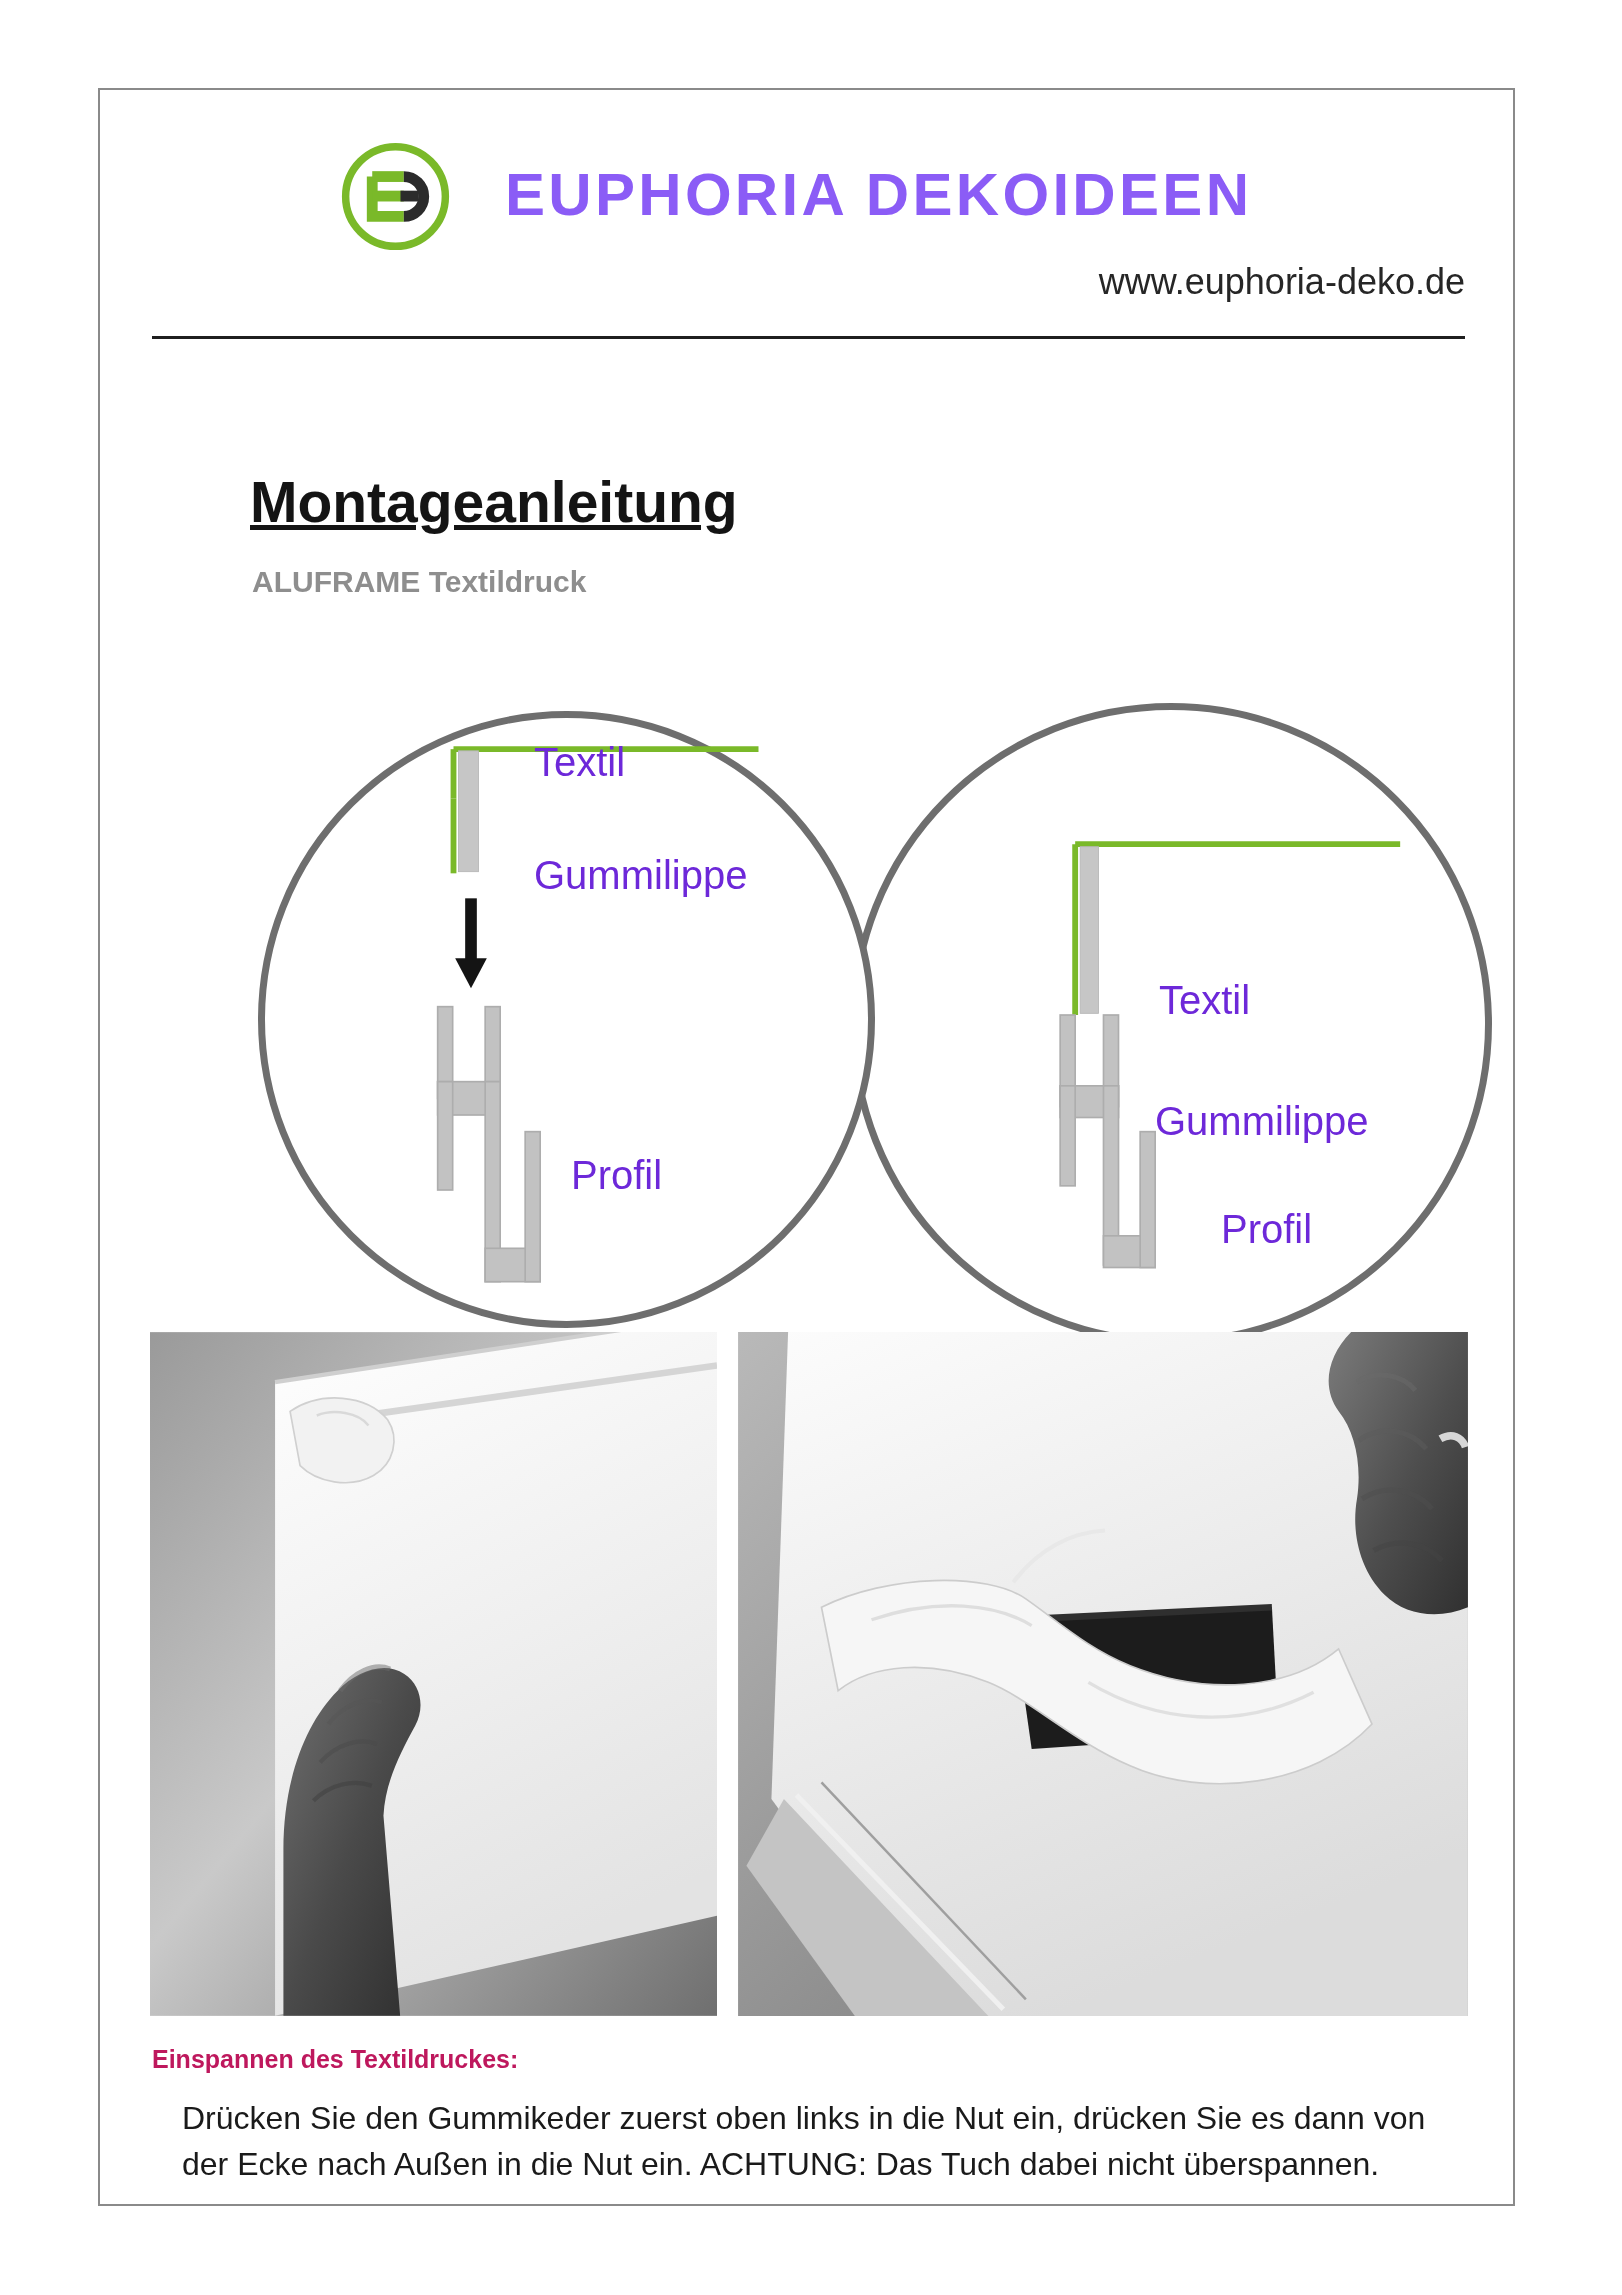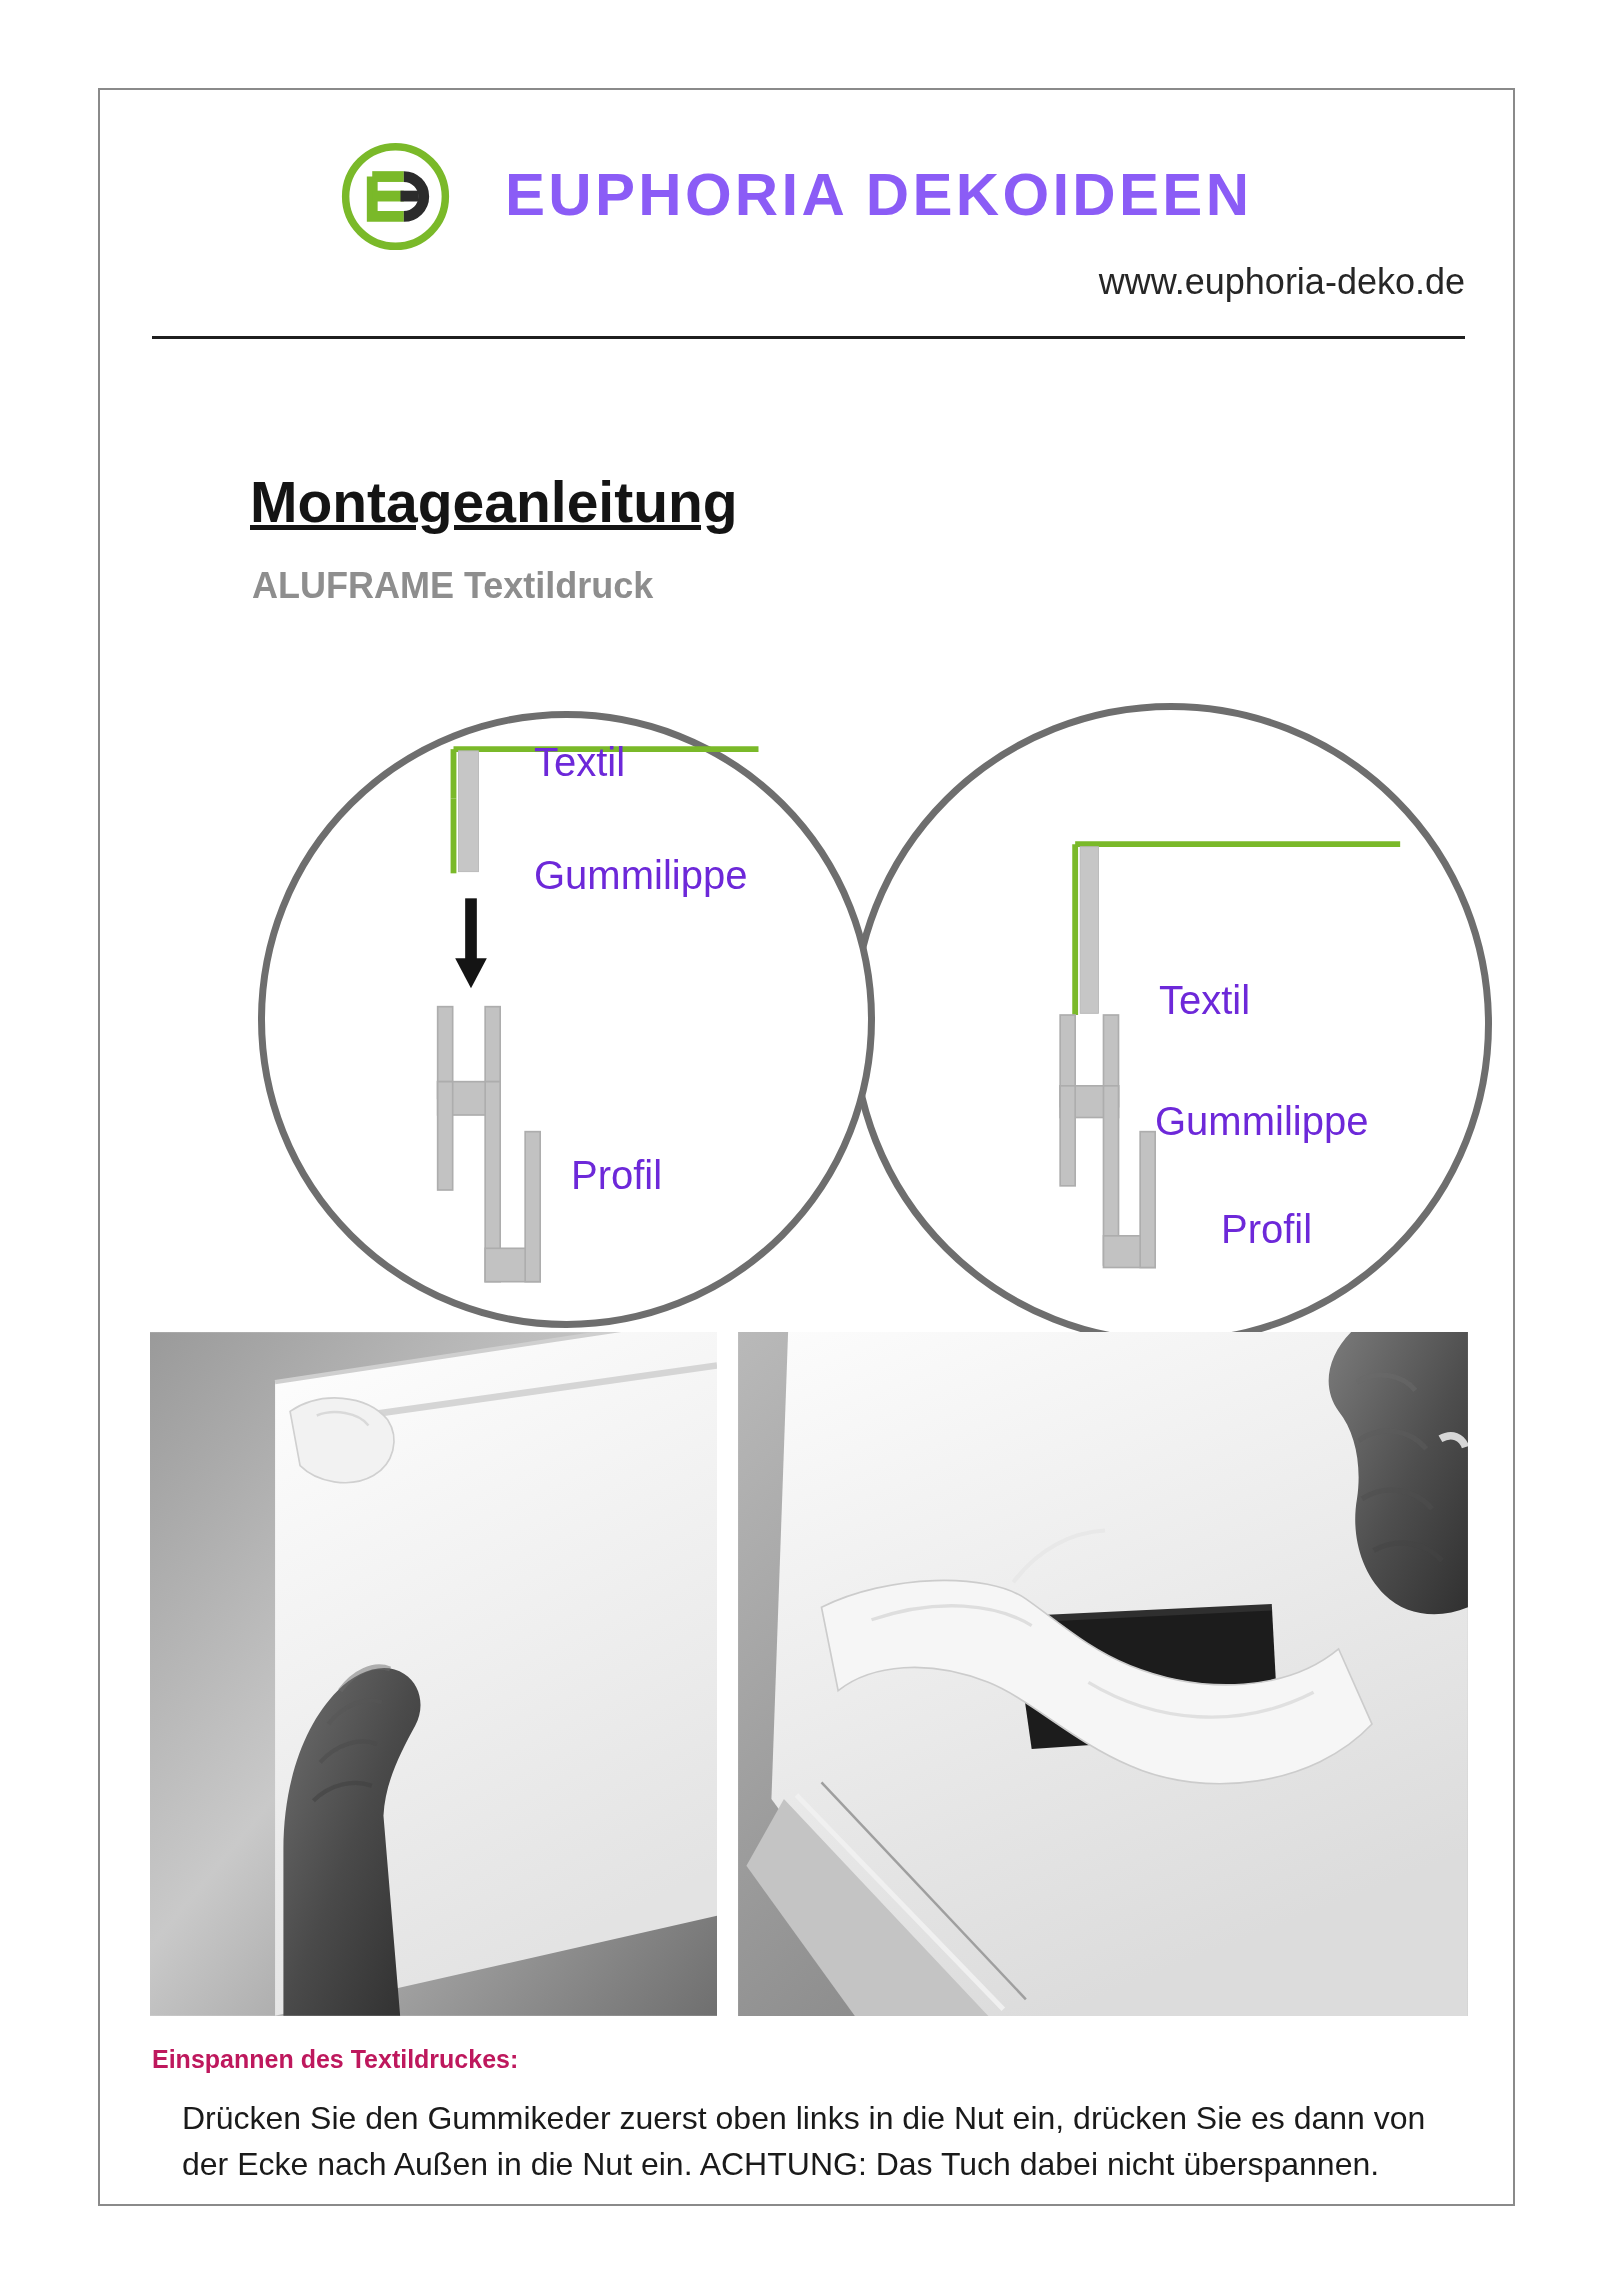--- a/index.html
+++ b/index.html
@@ -77,21 +77,21 @@
     font-size: 57px;
     font-weight: bold;
     color: #141414;
     white-space: nowrap;
     text-decoration: underline;
   }
   .doc-subtitle {
     position: absolute;
     left: 152px;
     top: 475px;
-    font-size: 36px;
+    font-size: 30px;
     font-weight: bold;
     color: #8e8e8e;
     white-space: nowrap;
   }
   
   .diagram-zone {
     position: absolute;
     left: 0;
     top: 575px;
     width: 1417px;

